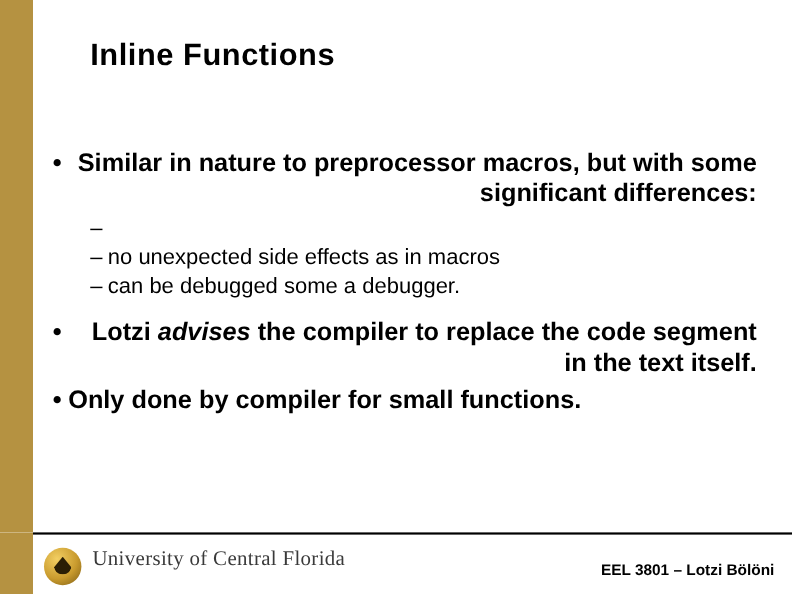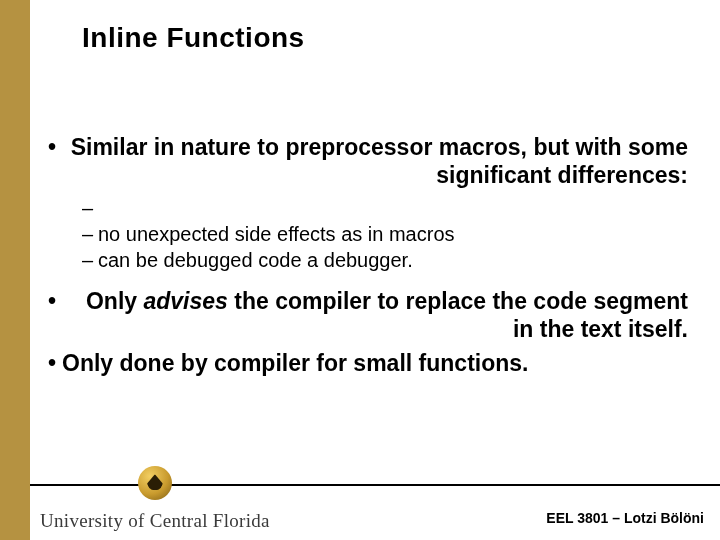--- a/index.html
+++ b/index.html
@@ -1,31 +1,31 @@
 <!DOCTYPE html>
 <html><head>
 <meta charset="utf-8">
 <style>
   * { margin: 0; padding: 0; box-sizing: border-box; }
   html, body { width: 720px; height: 540px; overflow: hidden; font-family: Arial, Helvetica, sans-serif; background: #fff; }
   .slide { position: relative; width: 720px; height: 540px; background: #fff; }
   .gold-bar { position: absolute; left: 0; top: 0; width: 30px; height: 484px; background: #b59241; }
-  .title { position: absolute; left: 82px; top: 22px; font-family: "Arial Black", Arial, sans-serif; font-weight: 900; font-size: 28px; color: #000; letter-spacing: 0.5px; }
+  .title { position: absolute; left: 82px; top: 34px; font-family: "Arial Black", Arial, sans-serif; font-weight: 900; font-size: 28px; color: #000; letter-spacing: 0.5px; }
   .content { position: absolute; left: 48px; top: 133px; width: 640px; }
   .bullet-main { display: flex; margin-bottom: 6px; }
   .bullet-main .dot { width: 14px; flex: 0 0 14px; font-weight: 700; font-size: 23px; color: #000; line-height: 28px; }
   .bullet-main .txt { font-size: 23px; font-weight: 700; color: #000; line-height: 28px; text-align: right; }
   .sub-list { margin: 2px 0 14px 34px; }
   .sub-list .row { display: flex; font-size: 20px; color: #000; line-height: 26px; }
   .sub-list .dash { flex: 0 0 16px; }
   .italic { font-style: italic; }
   .footer { position: absolute; left: 0; bottom: 0; width: 720px; height: 56px; background: #fff; }
   .footer .gold-footer { position: absolute; left: 0; bottom: 0; width: 30px; height: 56px; background: #b59241; }
   .footer .rule { position: absolute; left: 30px; right: 0; top: 0; height: 2px; background: #000; }
-  .footer .logo { position: absolute; left: 40px; bottom: 8px; display: flex; align-items: center; gap: 10px; flex-direction: column; }
+  .footer .logo { position: absolute; left: 40px; bottom: 8px; display: flex; gap: 10px; }
   .footer .seal { width: 34px; height: 34px; border-radius: 50%; background: radial-gradient(circle at 35% 30%, #f3cf63 0%, #c99b2e 55%, #7a5a12 100%); position: relative; }
   .footer .seal::after { content: ""; position: absolute; left: 50%; top: 50%; width: 16px; height: 16px; transform: translate(-50%,-55%); background: #2a1e05; border-radius: 50% 50% 48% 48%; clip-path: polygon(50% 0, 100% 60%, 82% 100%, 18% 100%, 0 60%); }
   .footer .uni { font-family: Georgia, "Times New Roman", serif; font-size: 19px; color: #3a3a3a; letter-spacing: 0.3px; }
   .footer .course { position: absolute; right: 16px; bottom: 14px; font-family: Arial, sans-serif; font-weight: 700; font-size: 14px; color: #000; }
 </style>
 </head>
 <body>
 
 <div class="slide">
   <div class="gold-bar"></div>
@@ -42,28 +42,28 @@
     <div class="sub-list">
       <div class="row">
         <div class="dash">–</div>
       </div>
       <div class="row">
         <div class="dash">–</div>
         <div>no unexpected side effects as in macros</div>
       </div>
       <div class="row">
         <div class="dash">–</div>
-        <div>can be debugged code a debugger.</div>
+        <div>can be debugged some a debugger.</div>
       </div>
     </div>
 
     <div class="bullet-main">
       <div class="dot">•</div>
       <div class="txt">
-        <span>Only </span><span class="italic">advises</span><span> the compiler to replace the code segment in the text itself.</span>
+        <span>Lotzi </span><span class="italic">advises</span><span> the compiler to replace the code segment in the text itself.</span>
       </div>
     </div>
 
     <div class="bullet-main">
       <div class="dot">•</div>
       <div class="txt">Only done by compiler for small functions.</div>
     </div>
 
   </div>
 

